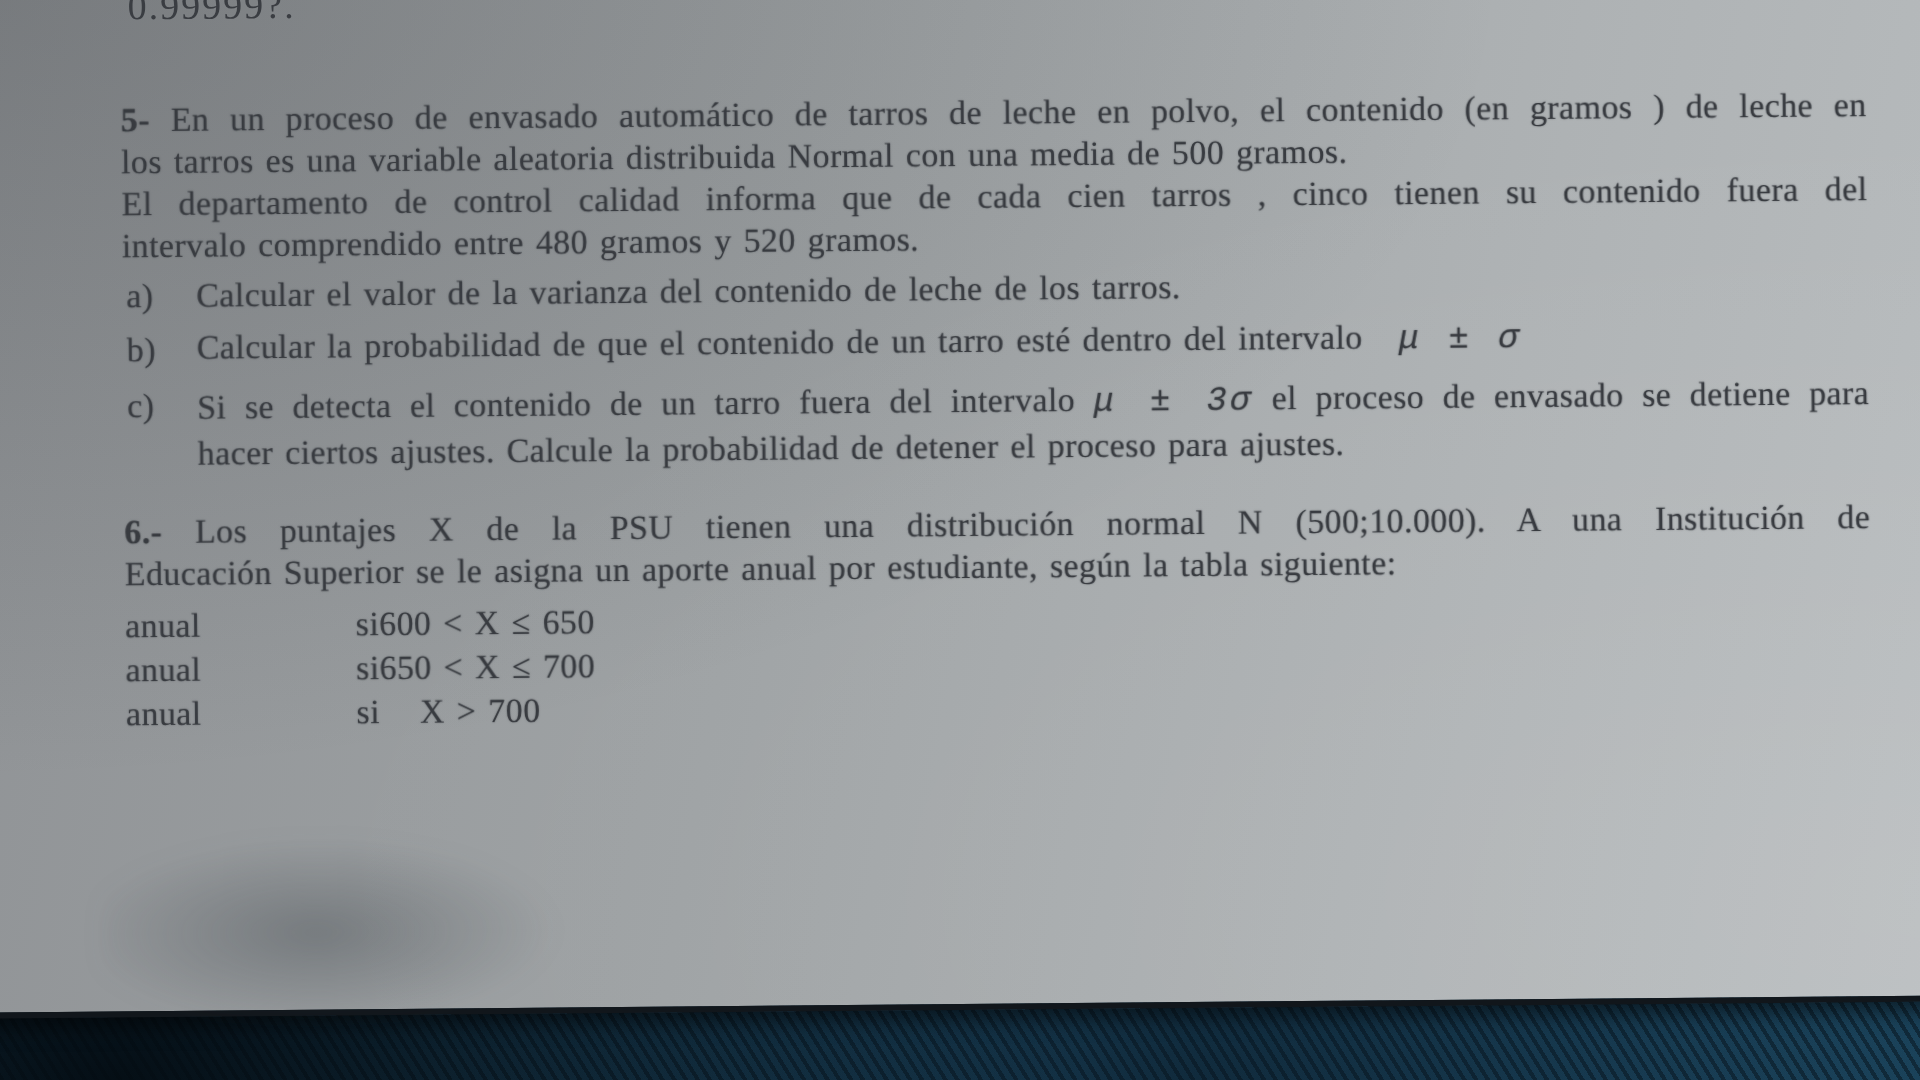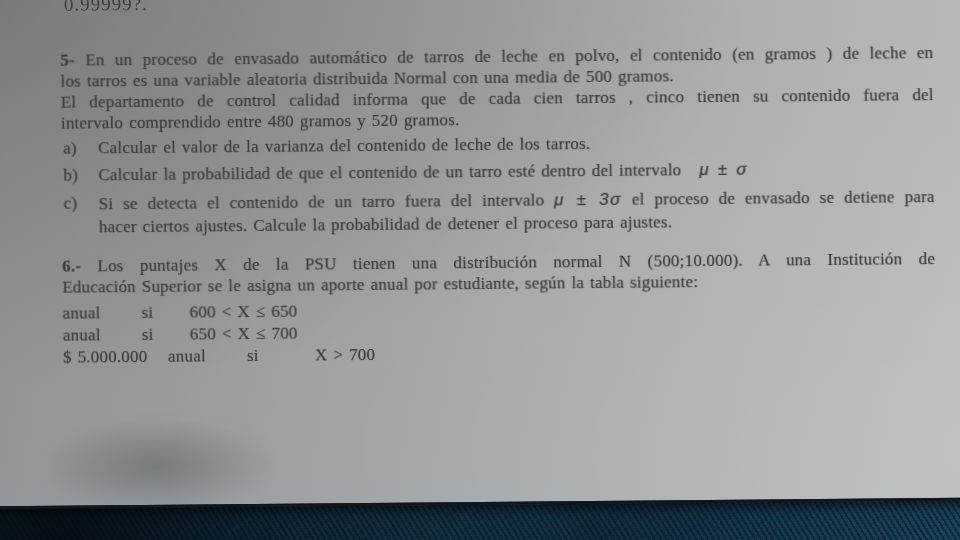--- a/index.html
+++ b/index.html
@@ -34,28 +34,28 @@
   .just{text-align:justify;text-align-last:justify;text-justify:inter-word;}
   b{font-weight:bold;}
   .p5{margin-top:46px;}
   .item{display:flex;line-height:22px;}
   .item-a{margin-top:4px;height:23px;}
   .item-b{margin-top:2px;height:26px;align-items:center;}
   .item-c{margin-top:4px;}
   .item-label{flex:none;width:35px;padding-left:2px;}
   .item-text{flex:1;}
   .c-line{height:23px;line-height:23px;overflow:hidden;}
-  .formula{font-style:italic;font-family:Liberation Sans, sans-serif;letter-spacing:1.5px;}
+  .formula{font-style:italic;font-family:Liberation Mono, monospace;letter-spacing:1.5px;}
   .fx-gap{margin-left:12px;}
   .p6{margin-top:17px;}
   .table{margin-top:5px;}
   .t-row{display:flex;height:22px;line-height:22px;}
   .t-amount{width:105px;}
   .t-freq{width:79px;}
-  .t-si{width:48px;}
+  .t-si{width:48px;text-align:right;}
   .t-cond{flex:1;}
   .t-cond.indent{padding-left:20px;}
 </style>
 </head>
 <body>
 
 <div class="stage">
   <div class="fabric"></div>
 
   <div class="paper">
@@ -112,21 +112,20 @@
             <div class="t-freq">anual</div>
             <div class="t-si">si</div>
             <div class="t-cond">600 &lt; X ≤ 650</div>
           </div>
           <div class="t-row">
             <div class="t-freq">anual</div>
             <div class="t-si">si</div>
             <div class="t-cond">650 &lt; X ≤ 700</div>
           </div>
           <div class="t-row">
-            <div class="t-amount">$ 5.000.000</div>
             <div class="t-freq">anual</div>
             <div class="t-si">si</div>
             <div class="t-cond indent">X &gt; 700</div>
           </div>
         </div>
       </div>
 
     </div>
   </div>
 </div>

